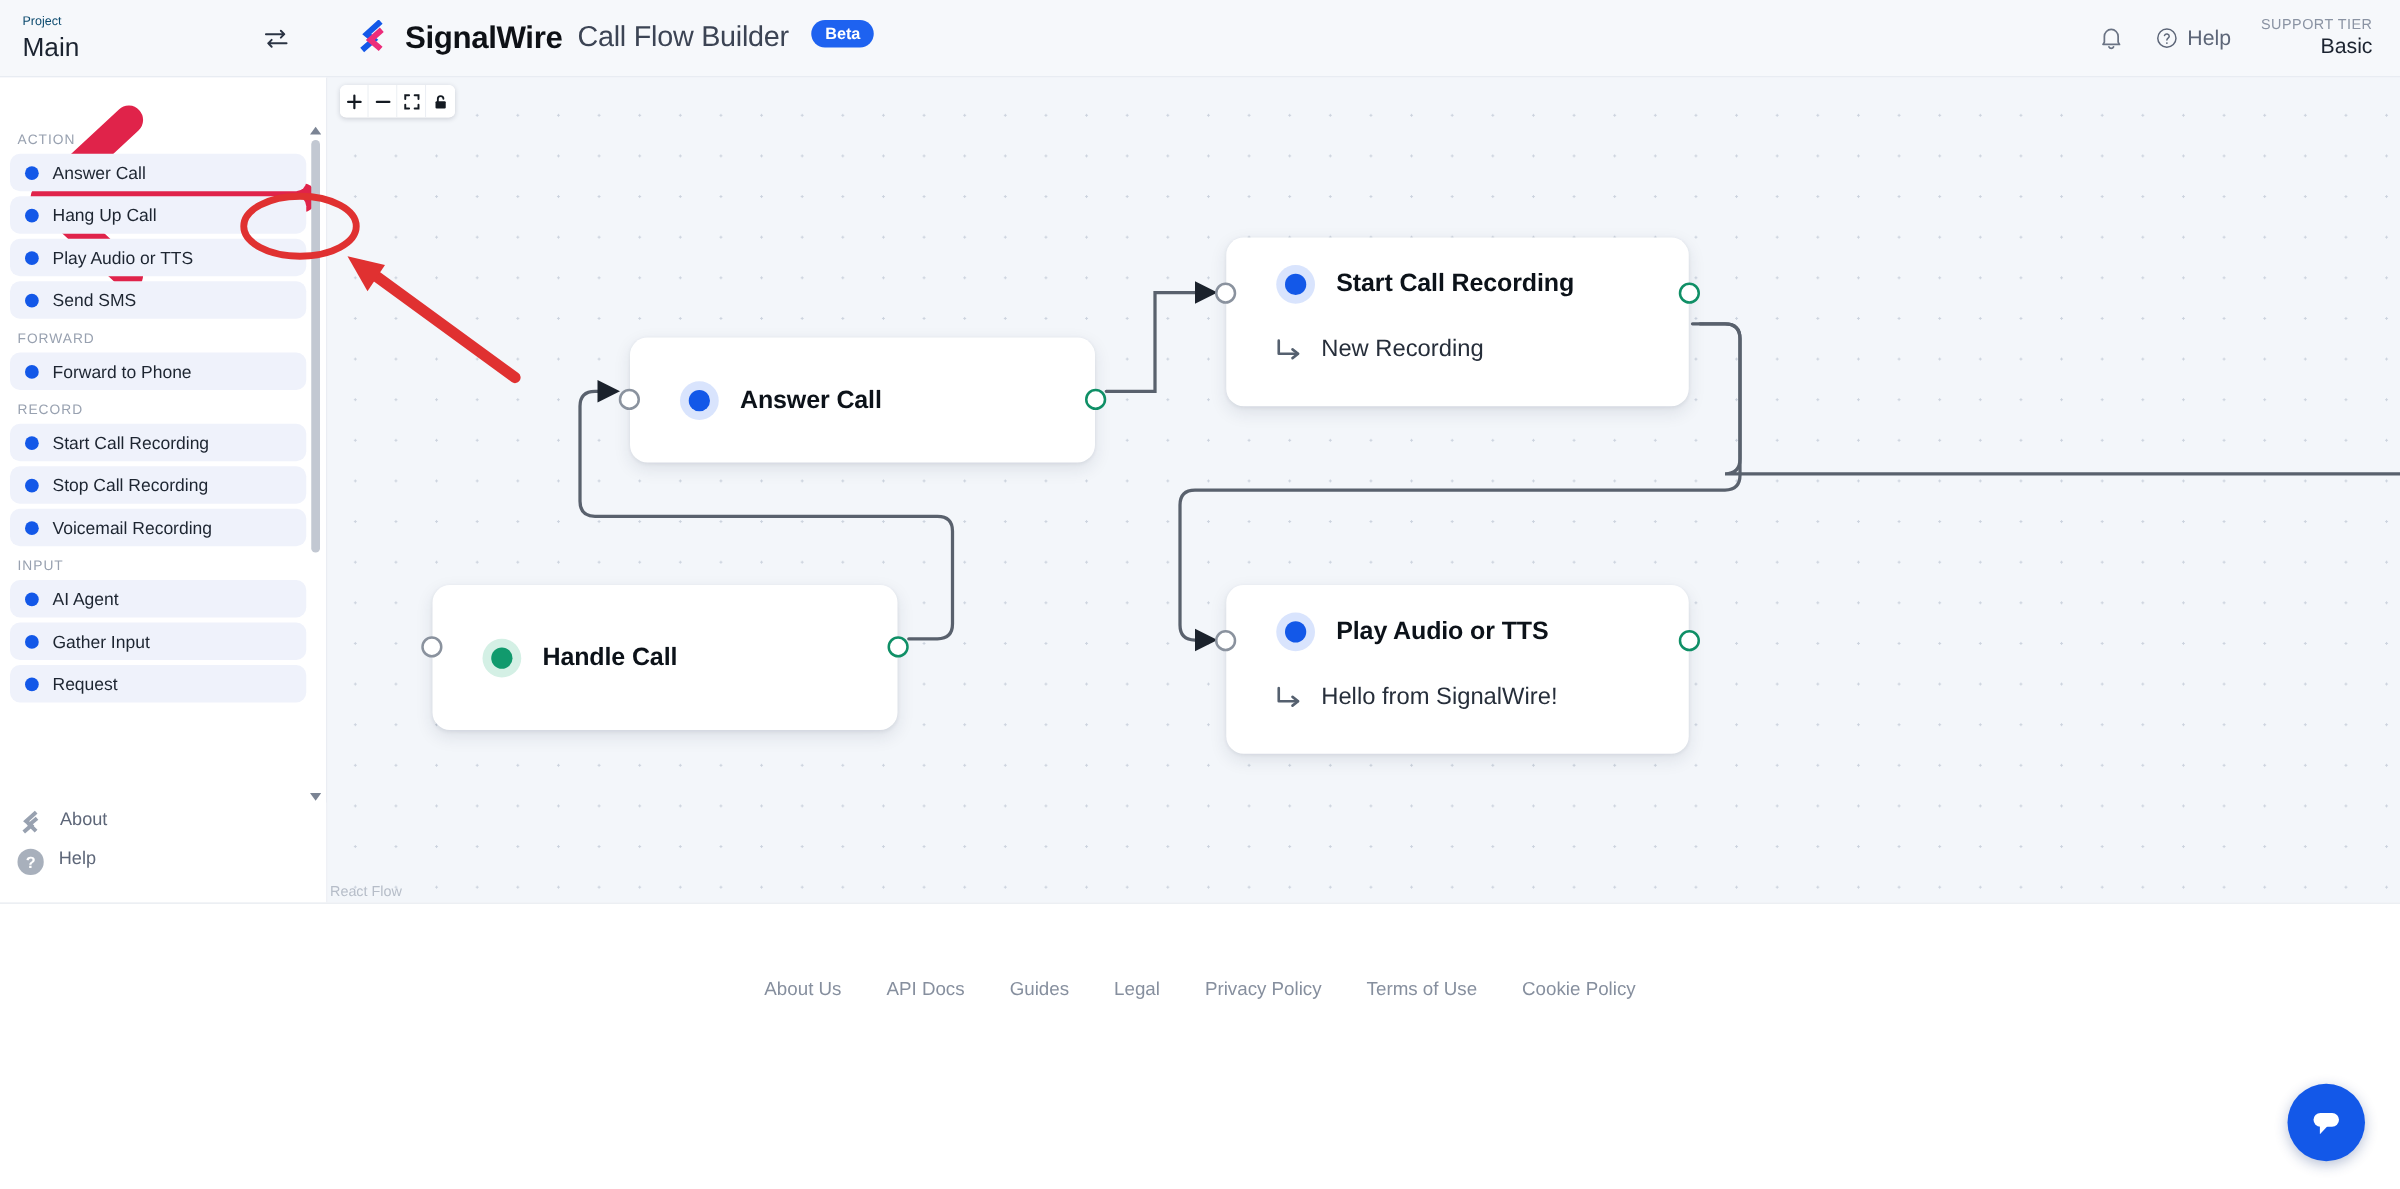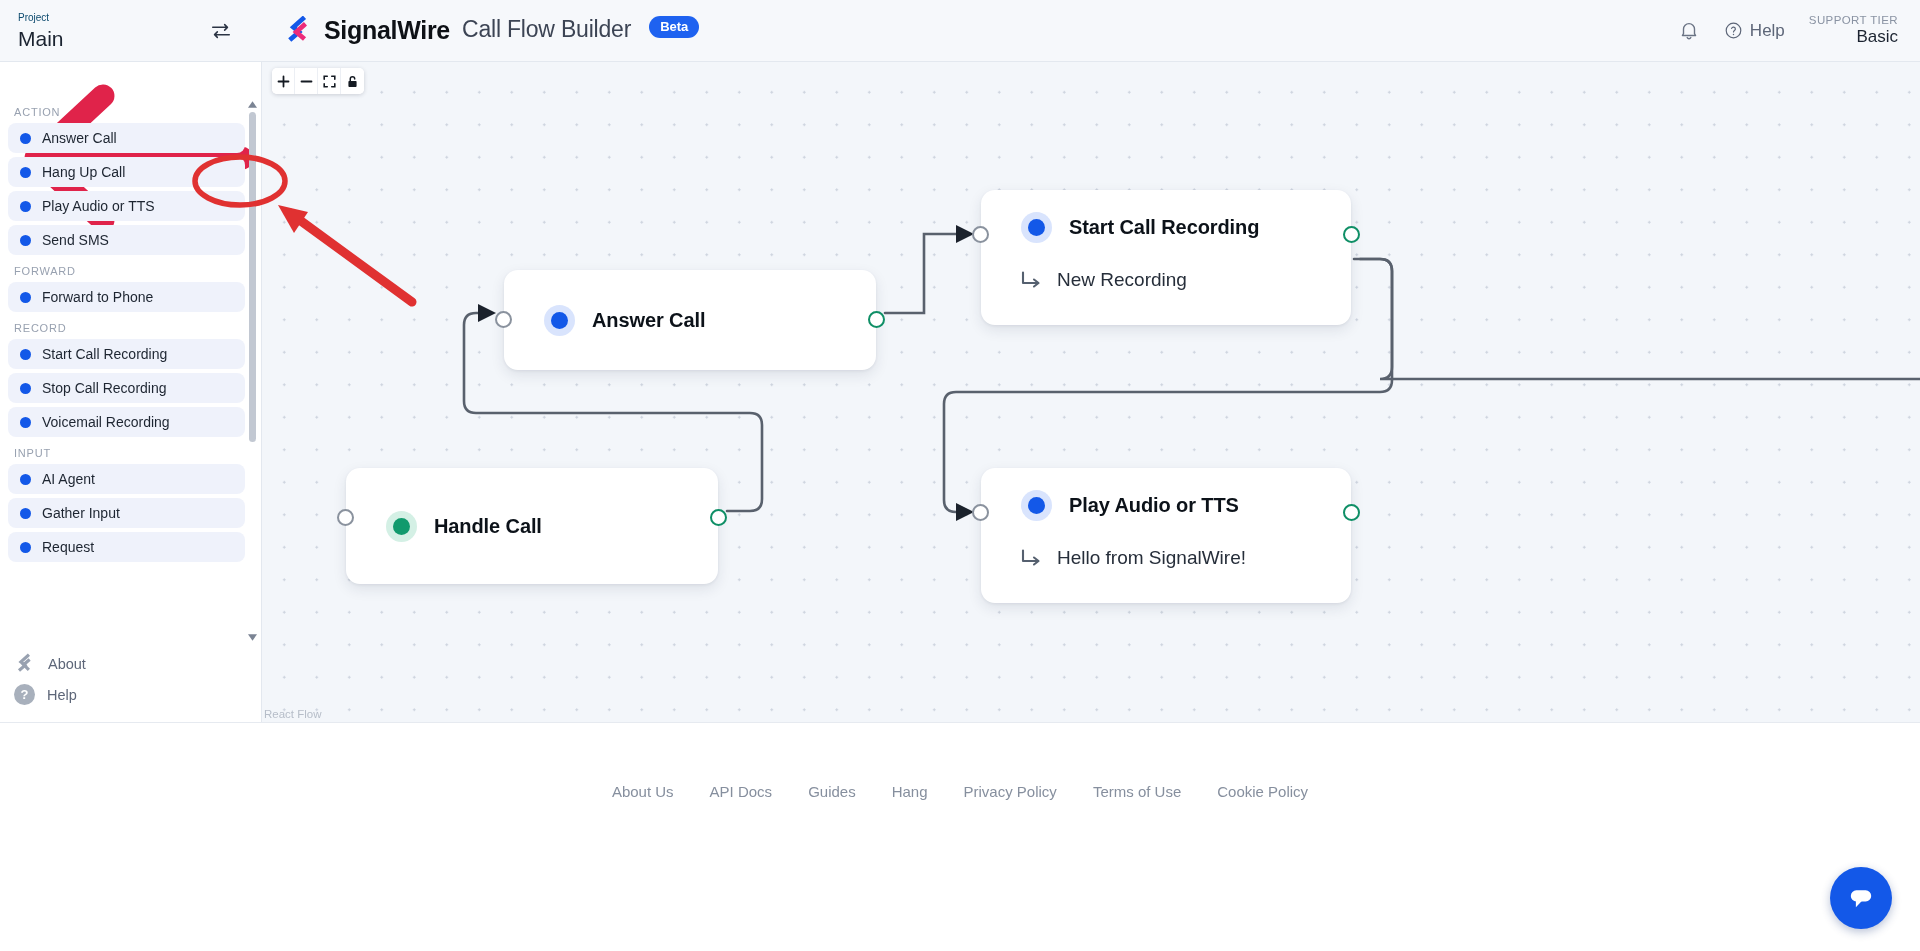--- a/index.html
+++ b/index.html
@@ -105,21 +105,21 @@
     font-size: 8px; cursor: pointer;
   }
   .scroll-up-btn { top: 0; }
   .scroll-dn-btn { bottom: 0; }
   .scroll-thumb {
     position: absolute; left: 1px; top: 12px; width: 7px; height: 330px;
     background: #c2c8d2; border-radius: 4px; cursor: pointer;
   }
   .sidebar-footer { padding: 6px 0 12px 14px; background: #fff; }
   .foot-row {
-    display: flex; align-items: center; gap: 12px; height: 31px; cursor: pointer;
+    display: flex; gap: 12px; height: 31px; cursor: pointer;
   }
   .foot-label { font-size: 14.5px; color: #5d6678; }
   .foot-logo { width: 22px; height: 22px; color: #98a1b0; }
   .foot-help-circle {
     width: 21px; height: 21px; border-radius: 50%; background: #a8b0bc;
     color: #fff; font-size: 13px; font-weight: bold;
     display: flex; align-items: center; justify-content: center;
   }
 
   
@@ -455,21 +455,21 @@
       <line x1="412" y1="302" x2="290" y2="213" stroke="#e03131" stroke-width="9" stroke-linecap="round"></line>
       <path d="M278 205 L308 212 L294 233 Z" fill="#e03131"></path>
     </g>
   </svg>
 
   <div class="page-footer">
     <div class="footer-links" id="footer-links">
         <a>About Us</a>
         <a>API Docs</a>
         <a>Guides</a>
-        <a>Hang</a>
+        <a>Legal</a>
         <a>Privacy Policy</a>
         <a>Terms of Use</a>
         <a>Cookie Policy</a>
       </div>
     <div class="chat-bubble">
       <svg viewBox="0 0 40 40" width="34" height="34">
         <rect x="8" y="11" width="24" height="13" rx="6.5" fill="#ffffff"></rect>
         <path d="M14 23 L14 31 L21.5 23 Z" fill="#ffffff"></path>
       </svg>
     </div>

